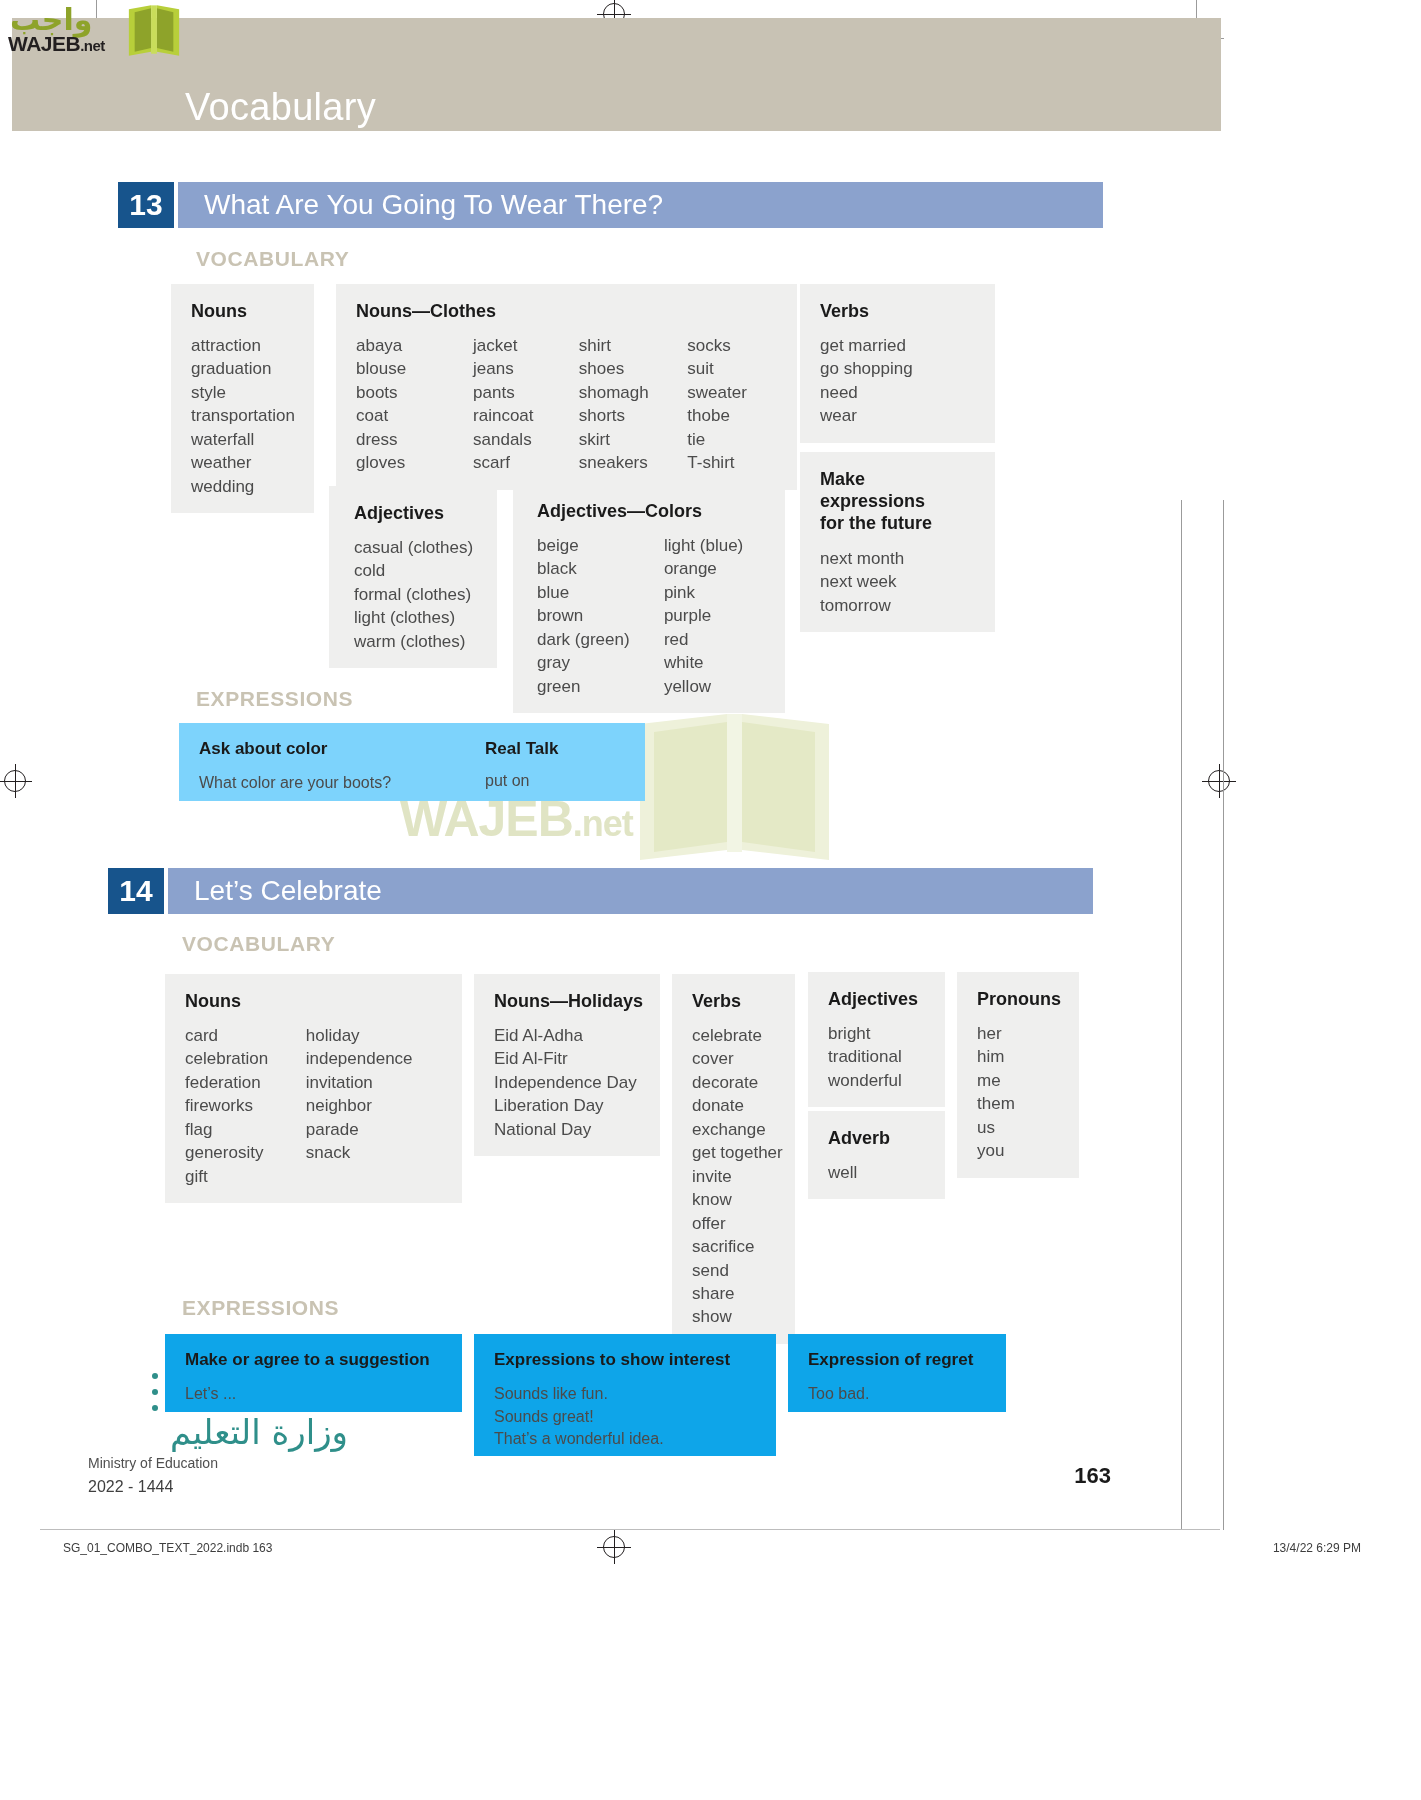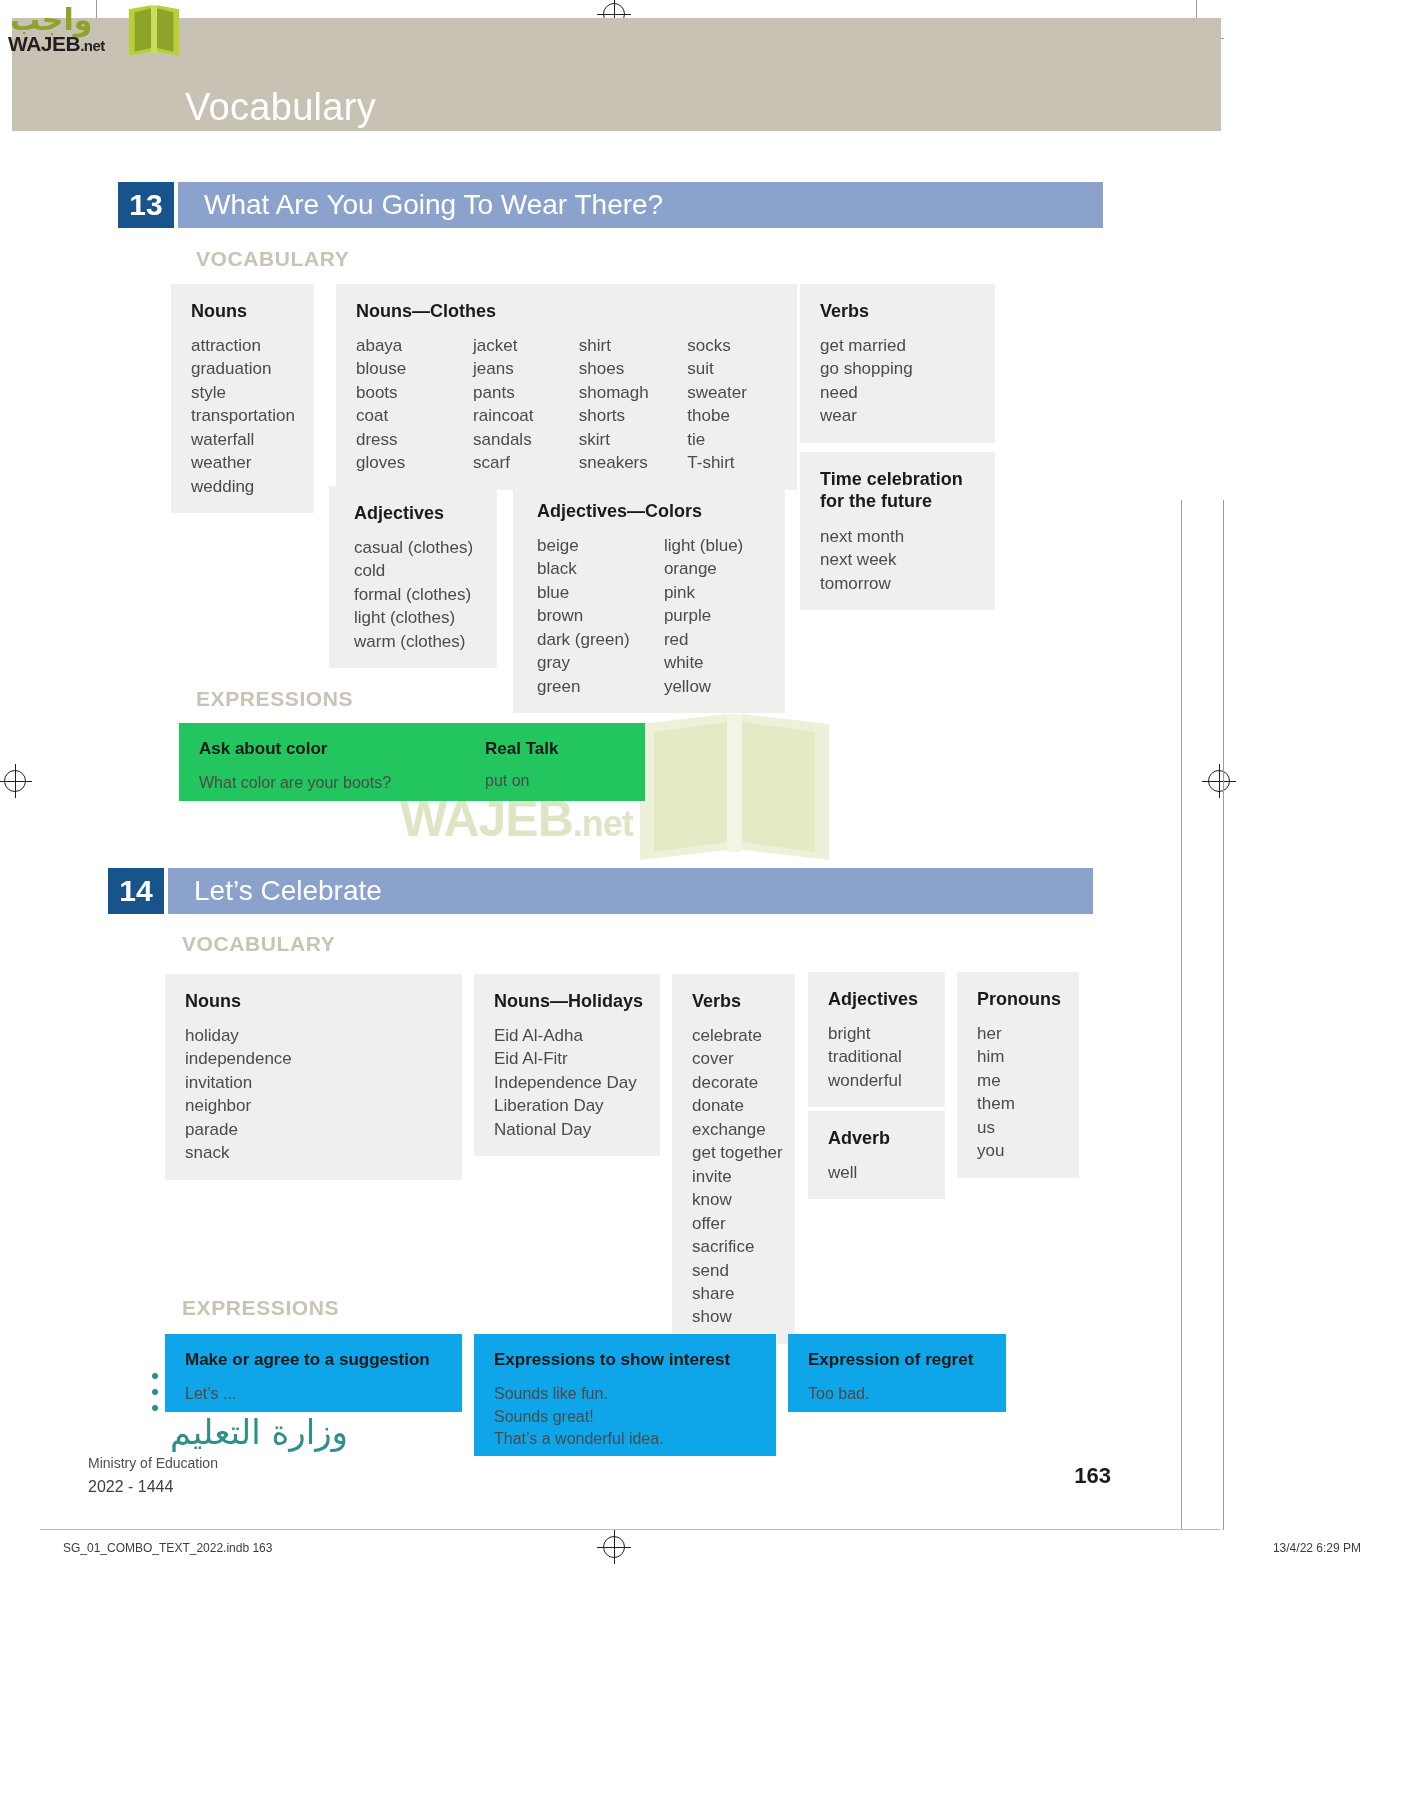--- a/index.html
+++ b/index.html
@@ -227,21 +227,21 @@
     <h3>Verbs</h3>
     <div class="wordlist">
       <span>get married</span>
       <span>go shopping</span>
       <span>need</span>
       <span>wear</span>
     </div>
   </div>
 
   <div class="vbox" style="left:800px; top:452px; width:195px;">
-    <h3 class="two-line"><span>Time celebration</span><br><span>for the future</span></h3>
+    <h3 class="two-line"><span>Make expressions</span><br><span>for the future</span></h3>
     <div class="wordlist">
       <span>next month</span>
       <span>next week</span>
       <span>tomorrow</span>
     </div>
   </div>
 
   <div class="vbox" style="left:329px; top:486px; width:168px; padding-left:25px;">
     <h3>Adjectives</h3>
     <div class="wordlist">
@@ -284,39 +284,48 @@
     <div class="wm-en"><span>WAJEB</span><span class="net">.net</span></div>
     <svg class="wm-book" viewBox="0 0 205 155">
       <path d="M8 14 L95 4 L95 140 L8 150 Z" fill="#eef1da"></path>
       <path d="M197 14 L110 4 L110 140 L197 150 Z" fill="#eef1da"></path>
       <path d="M22 22 L95 12 L95 132 L22 142 Z" fill="#e4e9c6"></path>
       <path d="M183 22 L110 12 L110 132 L183 142 Z" fill="#e4e9c6"></path>
       <rect x="95" y="4" width="15" height="138" fill="#f2f5e4"></rect>
     </svg>
   </div>
 
-  <div class="ebox" style="left:179px; top:723px; width:466px; height:78px; background:#22c55e;">
+  <div class="ebox" style="left:179px; top:723px; width:466px; height:78px; background:#7dd3fc;">
     <h4>Ask about color</h4>
     <p>What color are your boots?</p>
   </div>
   <div style="position:absolute; left:485px; top:723px; width:160px; height:86px; padding:16px 0 0 0;">
     <h4 style="font-size:17px;font-weight:700;color:#1a1a1a;margin-bottom:13px;font-family:'Liberation Sans',sans-serif;">Real Talk</h4>
     <p style="font-size:16px;color:#4b4b4b;font-family:'Liberation Sans',sans-serif;">put on</p>
   </div>
 
   <div class="unit-bar" style="left:108px; top:868px; width:985px;">
     <div class="unit-num">14</div>
     <div class="unit-title-bar" style="width:925px;">Let’s Celebrate</div>
   </div>
 
   <div class="section-label" style="left:182px; top:932px;">VOCABULARY</div>
 
   <div class="vbox" style="left:165px; top:974px; width:297px;">
     <h3>Nouns</h3>
     <div class="cols">
+      <div class="col" style="width:124px;">
+        <span>card</span>
+        <span>celebration</span>
+        <span>federation</span>
+        <span>fireworks</span>
+        <span>flag</span>
+        <span>generosity</span>
+        <span>gift</span>
+      </div>
       <div class="col" style="width:140px;">
         <span>holiday</span>
         <span>independence</span>
         <span>invitation</span>
         <span>neighbor</span>
         <span>parade</span>
         <span>snack</span>
       </div>
     </div>
   </div>

